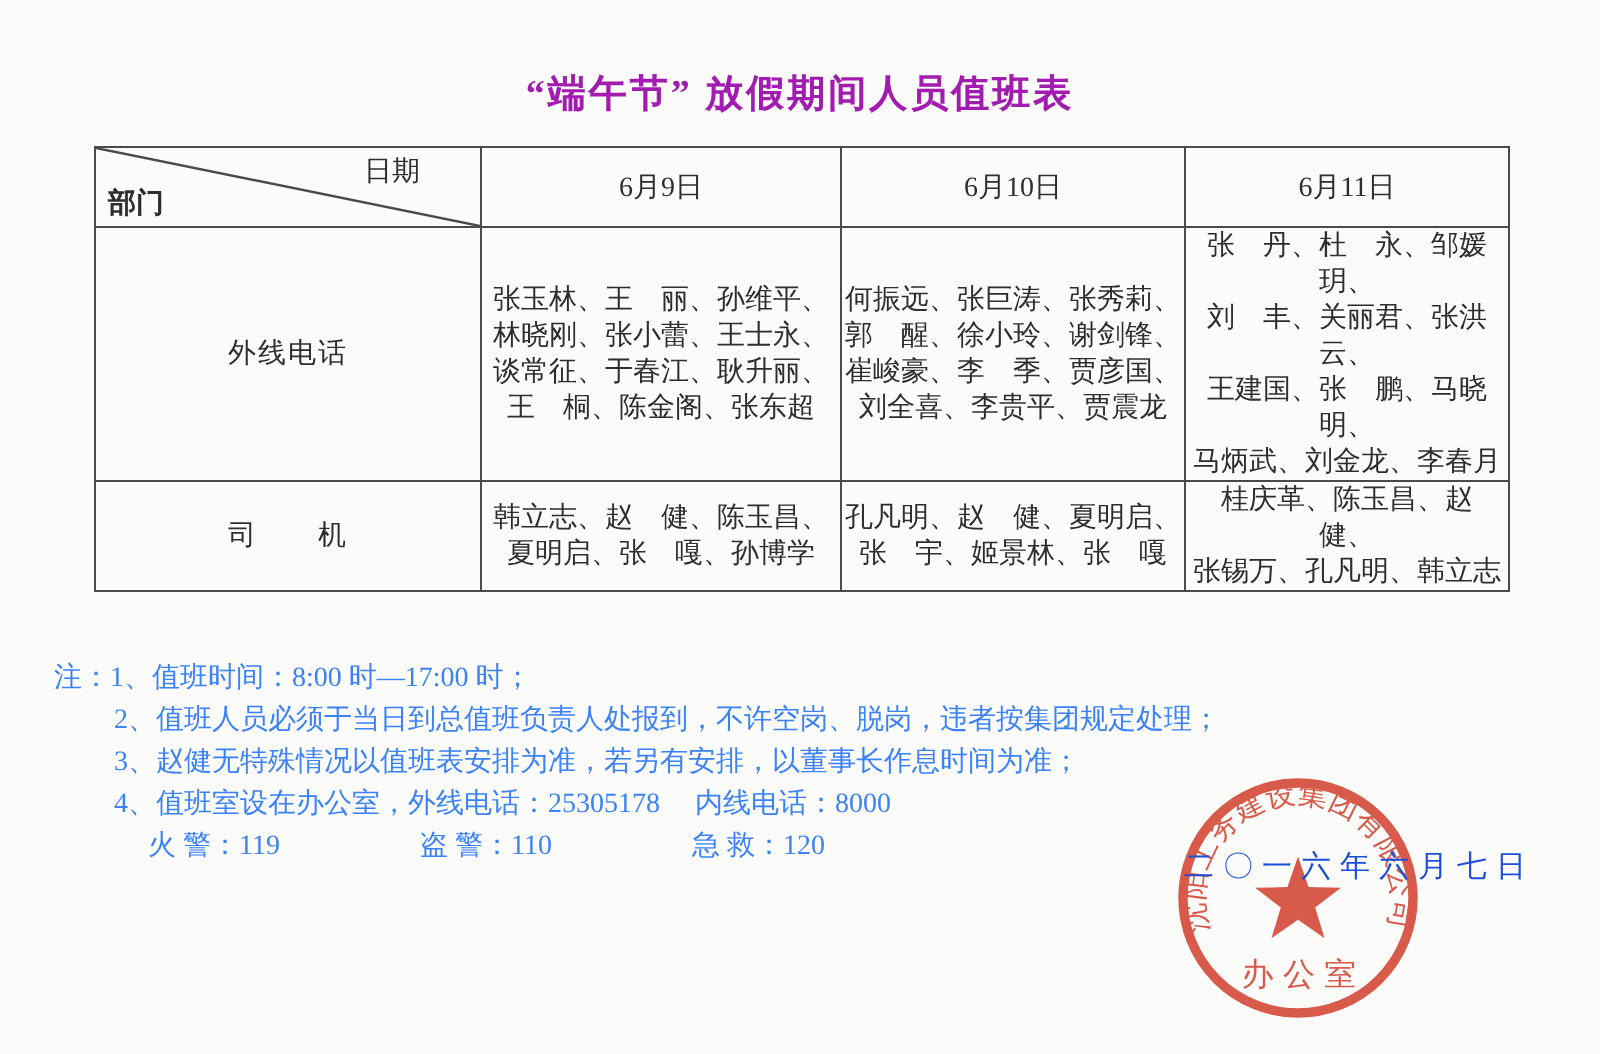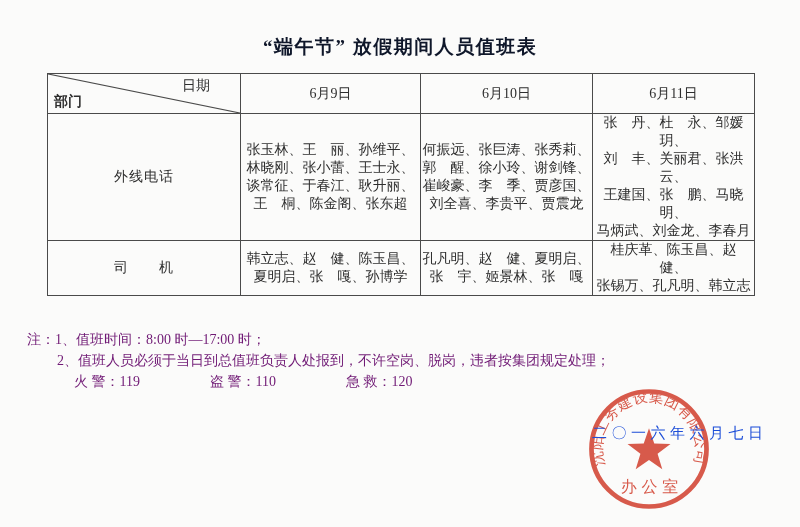--- a/index.html
+++ b/index.html
@@ -13,21 +13,21 @@
   }
   .page { position: absolute; inset: 0; }
 
   .title {
     position: absolute;
     top: 34px; left: 0; width: 100%;
     text-align: center;
     font-size: 19px;
     font-weight: bold;
     letter-spacing: 1.5px;
-    color: #0f172a;
+    color: #a21caf;
   }
 
   table.duty-table {
     position: absolute;
     left: 47px; top: 73px;
     width: 707px;
     border-collapse: collapse;
     table-layout: fixed;
     font-size: 14px;
     color: #2e2e2e;
@@ -57,21 +57,21 @@
     padding: 2px 4px 2px 7px;
   }
   tbody tr:nth-child(3) td.cell .line { line-height: 26px; text-align: center; }
   tbody tr:nth-child(4) td.cell .line { line-height: 23px; }
 
   .notes {
     position: absolute;
     left: 27px; top: 329px;
     font-size: 14px;
     line-height: 21px;
-    color: #701a75;
+    color: #3b82f6;
     white-space: nowrap;
   }
   .note-line { display: block; }
   .note-line .note-prefix { display: inline-block; }
   .note-line.indent { margin-left: 30px; }
   .emergency-line {
     margin-left: 47px;
     display: flex;
     gap: 70px;
   }
@@ -160,20 +160,22 @@
             <div class="line">桂庆革、陈玉昌、赵　健、</div>
             <div class="line">张锡万、孔凡明、韩立志</div>
           </td>
         </tr>
       </tbody>
   </table>
 
   <div class="notes">
     <div class="note-line"><span class="note-prefix">注：</span><span>1、值班时间：8:00 时—17:00 时；</span></div>
     <div class="note-line indent">2、值班人员必须于当日到总值班负责人处报到，不许空岗、脱岗，违者按集团规定处理；</div>
+    <div class="note-line indent">3、赵健无特殊情况以值班表安排为准，若另有安排，以董事长作息时间为准；</div>
+    <div class="note-line indent">4、值班室设在办公室，外线电话：25305178　 内线电话：8000</div>
     <div class="emergency-line" id="emergency-line">
         <span>火 警：119</span>
         <span>盗 警：110</span>
         <span>急 救：120</span>
       </div>
   </div>
 
   <div class="stamp">
     <svg viewBox="0 0 140 140">
       <circle cx="70" cy="70" r="61" fill="none" stroke="#d2402f" stroke-width="5"></circle>

